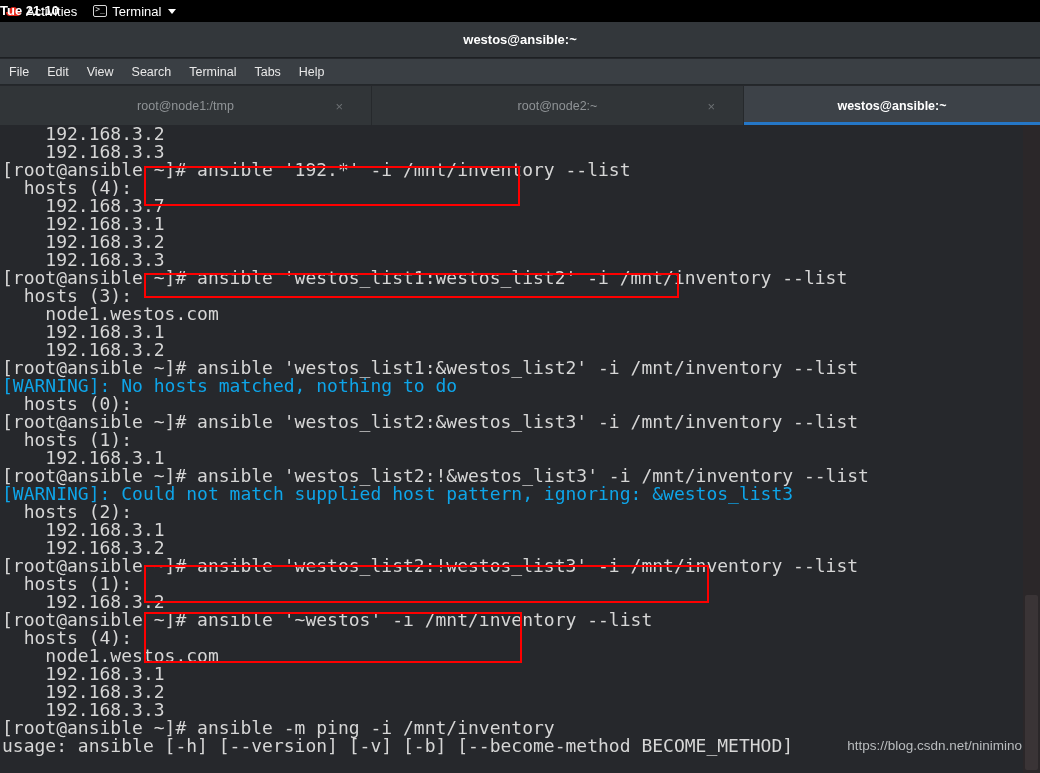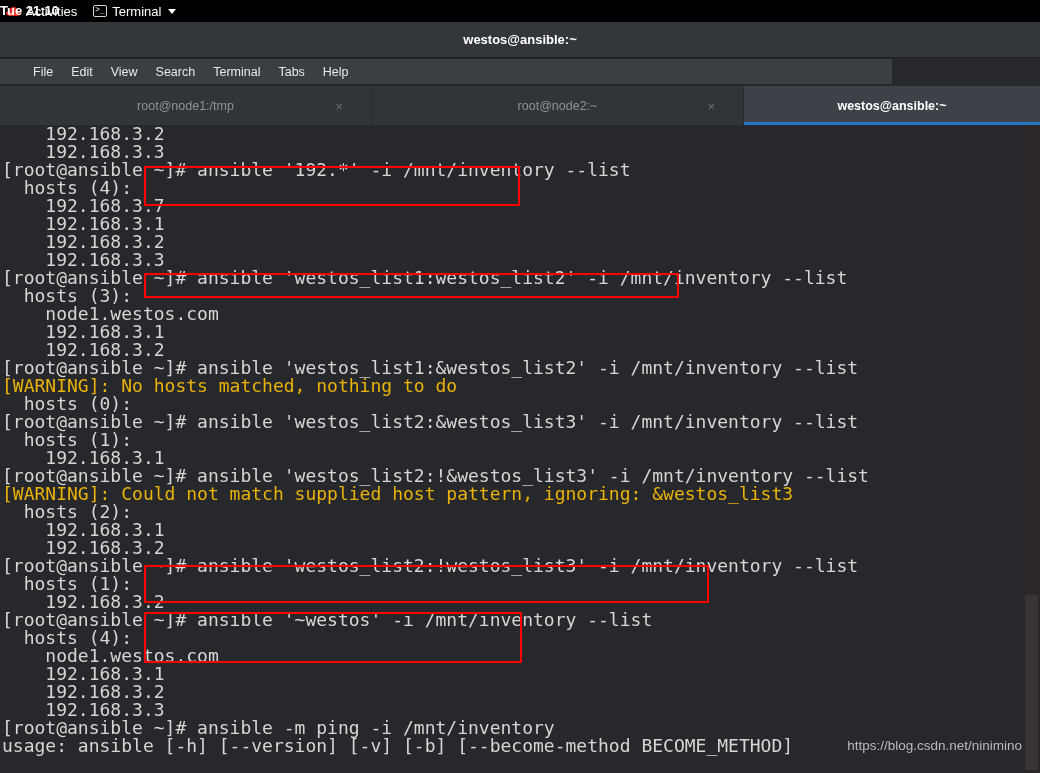--- a/index.html
+++ b/index.html
@@ -108,25 +108,25 @@
     display: flex;
     align-items: center;
     justify-content: center;
     box-sizing: border-box;
   }
 
   
   .menubar {
     position: absolute;
     left: 0; top: 59px;
-    width: 892px; height: 26px;
+    width: 1040px; height: 26px;
     background: #3a3f44;
     display: flex;
     align-items: center;
-    padding-left: 24px;
+    padding-left: 0;
     box-sizing: border-box;
     border-bottom: 1px solid #23272a;
   }
   .menu-item {
     color: #e8e8e8;
     font-size: 12.5px;
     padding: 2px 9px;
     white-space: nowrap;
   }
 
@@ -207,21 +207,21 @@
     font-family: "DejaVu Sans Mono", monospace;
     font-size: 18px;
     line-height: 18px;
     white-space: pre;
   }
   .tline {
     height: 18px;
     padding-left: 2px;
     color: #d6d6d6;
   }
-  .tline.warn { color: #eab308; }
+  .tline.warn { color: #0ea5e9; }
 
   
   .anno-box {
     position: absolute;
     border: 2px solid #fe0000;
     box-sizing: border-box;
     pointer-events: none;
   }
   .anno-text {
     position: absolute;

